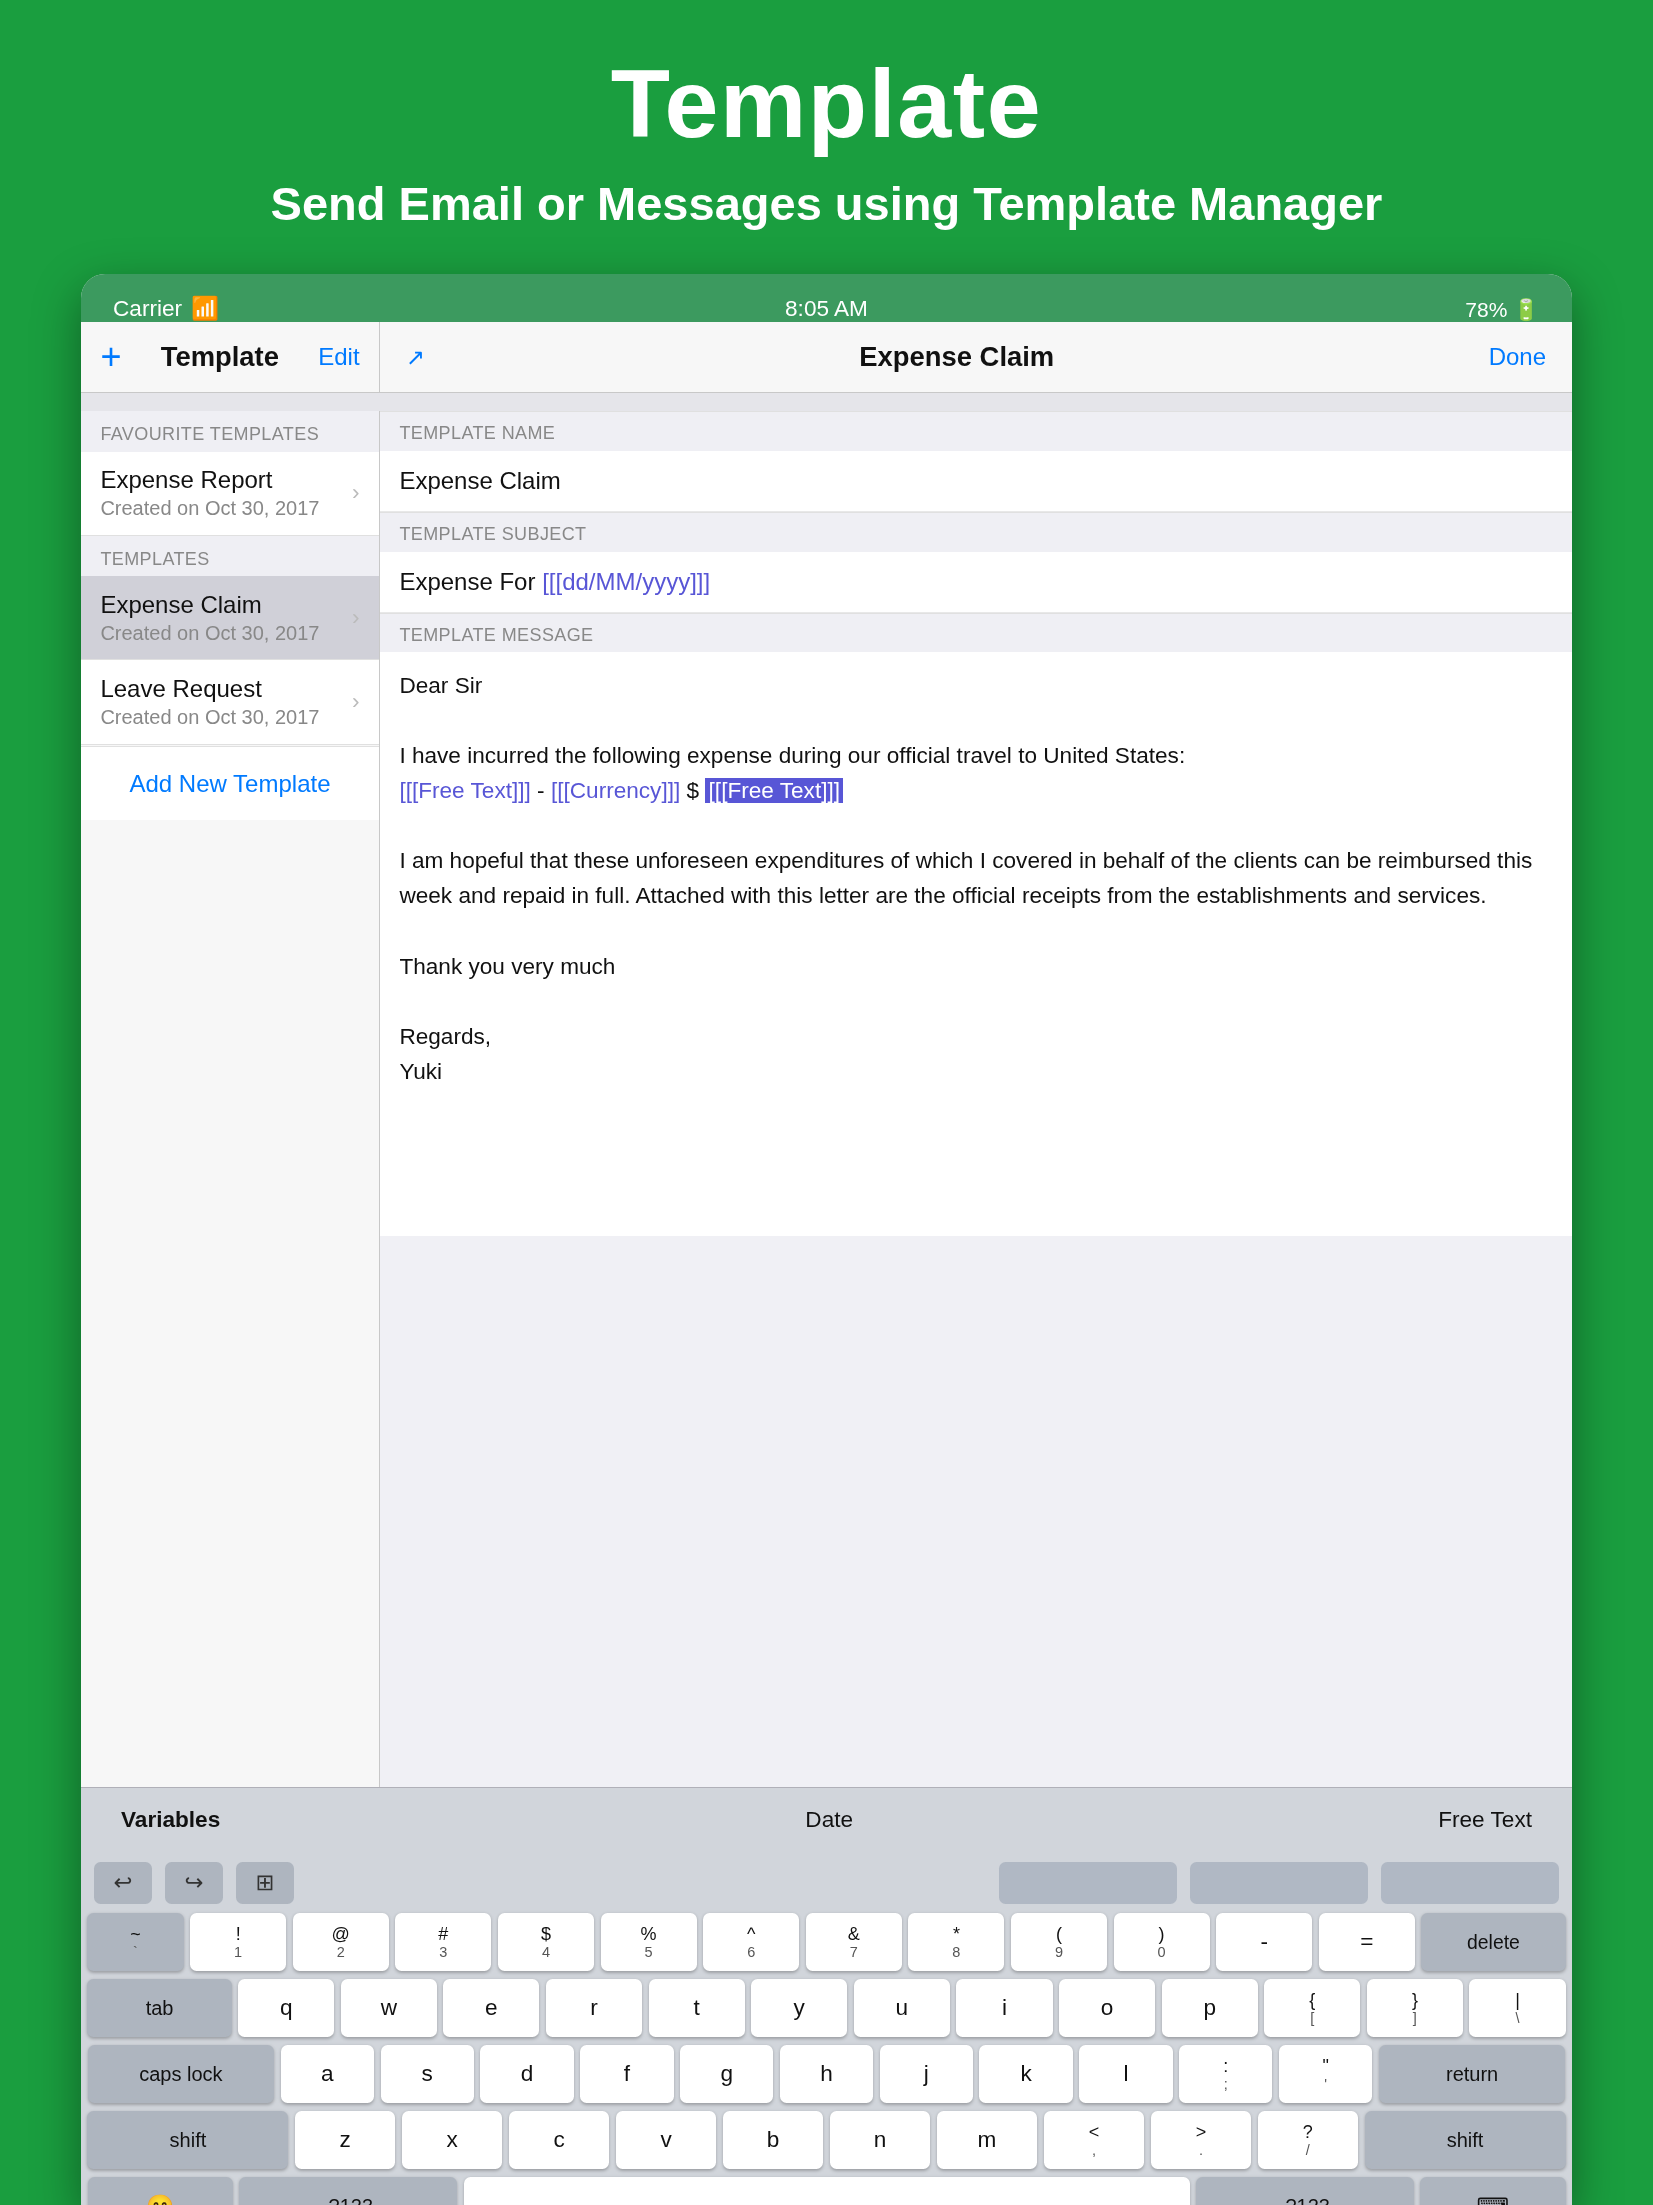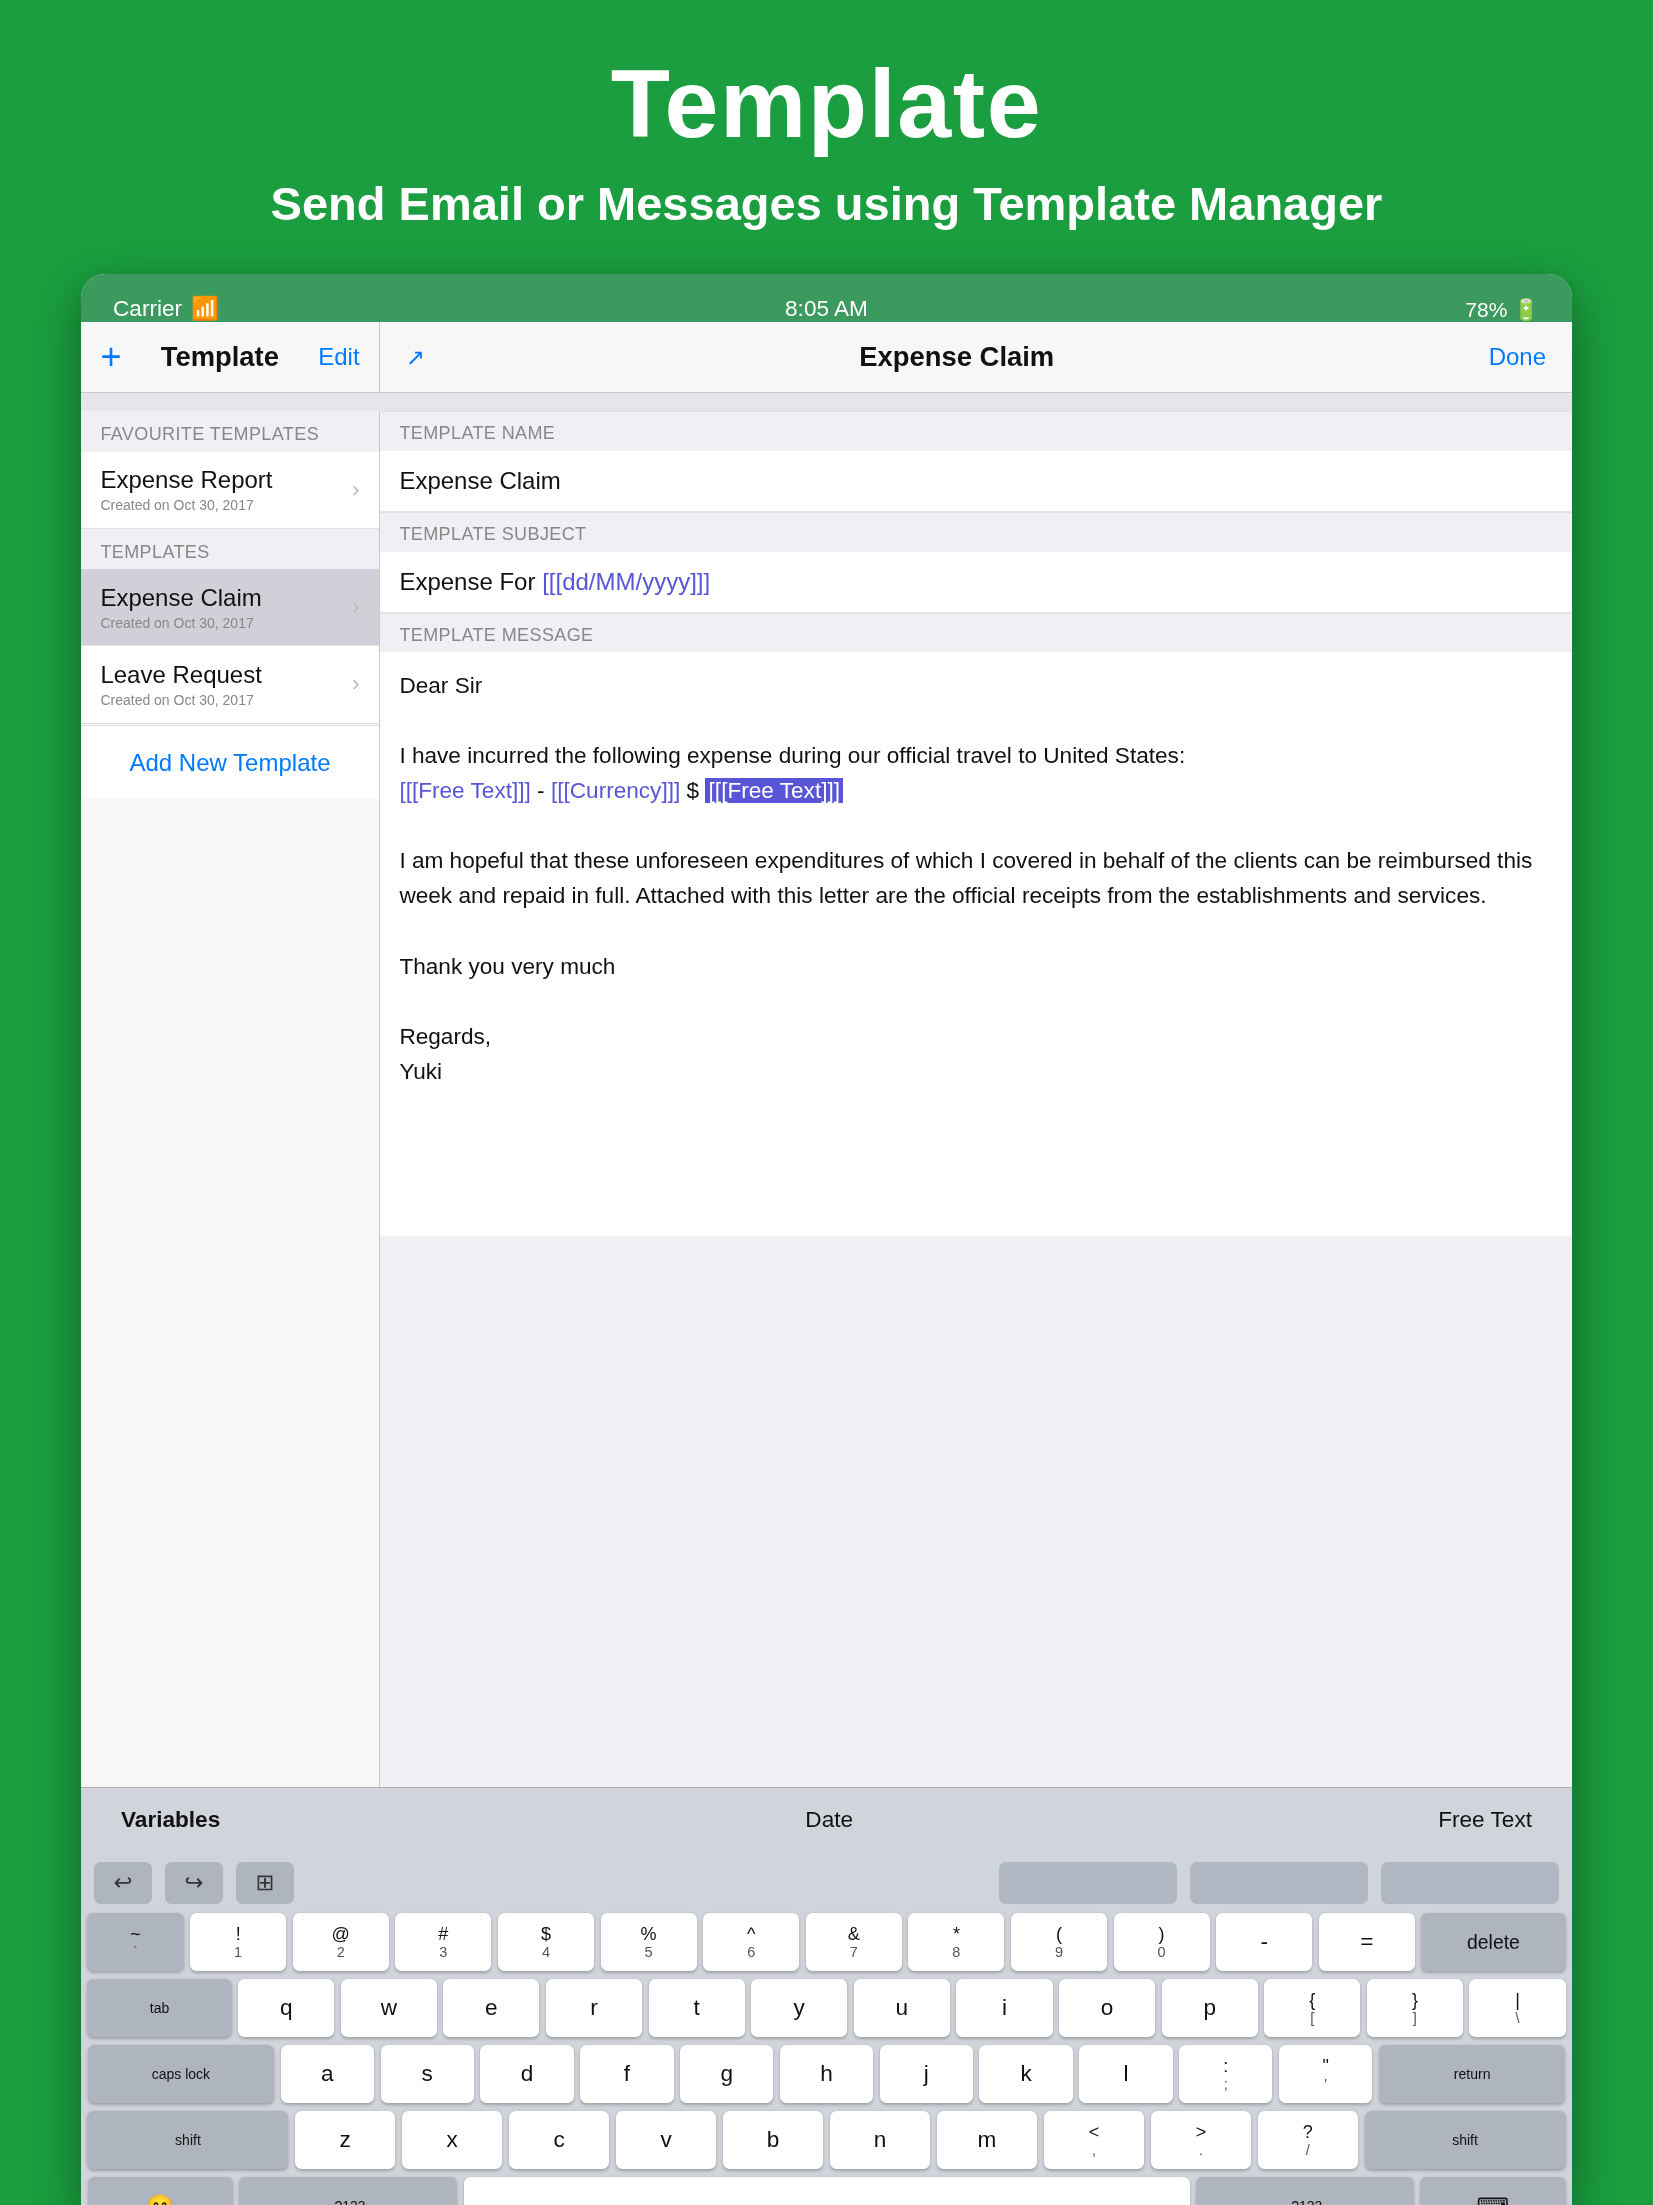--- a/index.html
+++ b/index.html
@@ -138,21 +138,21 @@
     .template-item.active {
       background: #d0d0d8;
     }
     .template-item-info { flex: 1; }
     .template-item-name {
       font-size: 24px;
       color: #111;
       font-weight: 400;
     }
     .template-item-date {
-      font-size: 14px;
+      font-size: 20px;
       color: #888;
       margin-top: 3.2px;
     }
     .template-item-chevron {
       color: #bbb;
       font-size: 22.6px;
     }
     .add-template-btn {
       text-align: center;
       padding: 22.6px;
@@ -295,21 +295,21 @@
     .key-wider {
       flex: 2;
     }
     .key-widest {
       flex: 5;
     }
     .key-delete {
       font-size: 19.4px;
     }
     .key-small {
-      font-size: 14px;
+      font-size: 20px;
     }
     .key-dual {
       display: flex;
       flex-direction: column;
       align-items: center;
       justify-content: center;
       line-height: 1;
       gap: 1.6px;
     }
     .key-dual-top {

